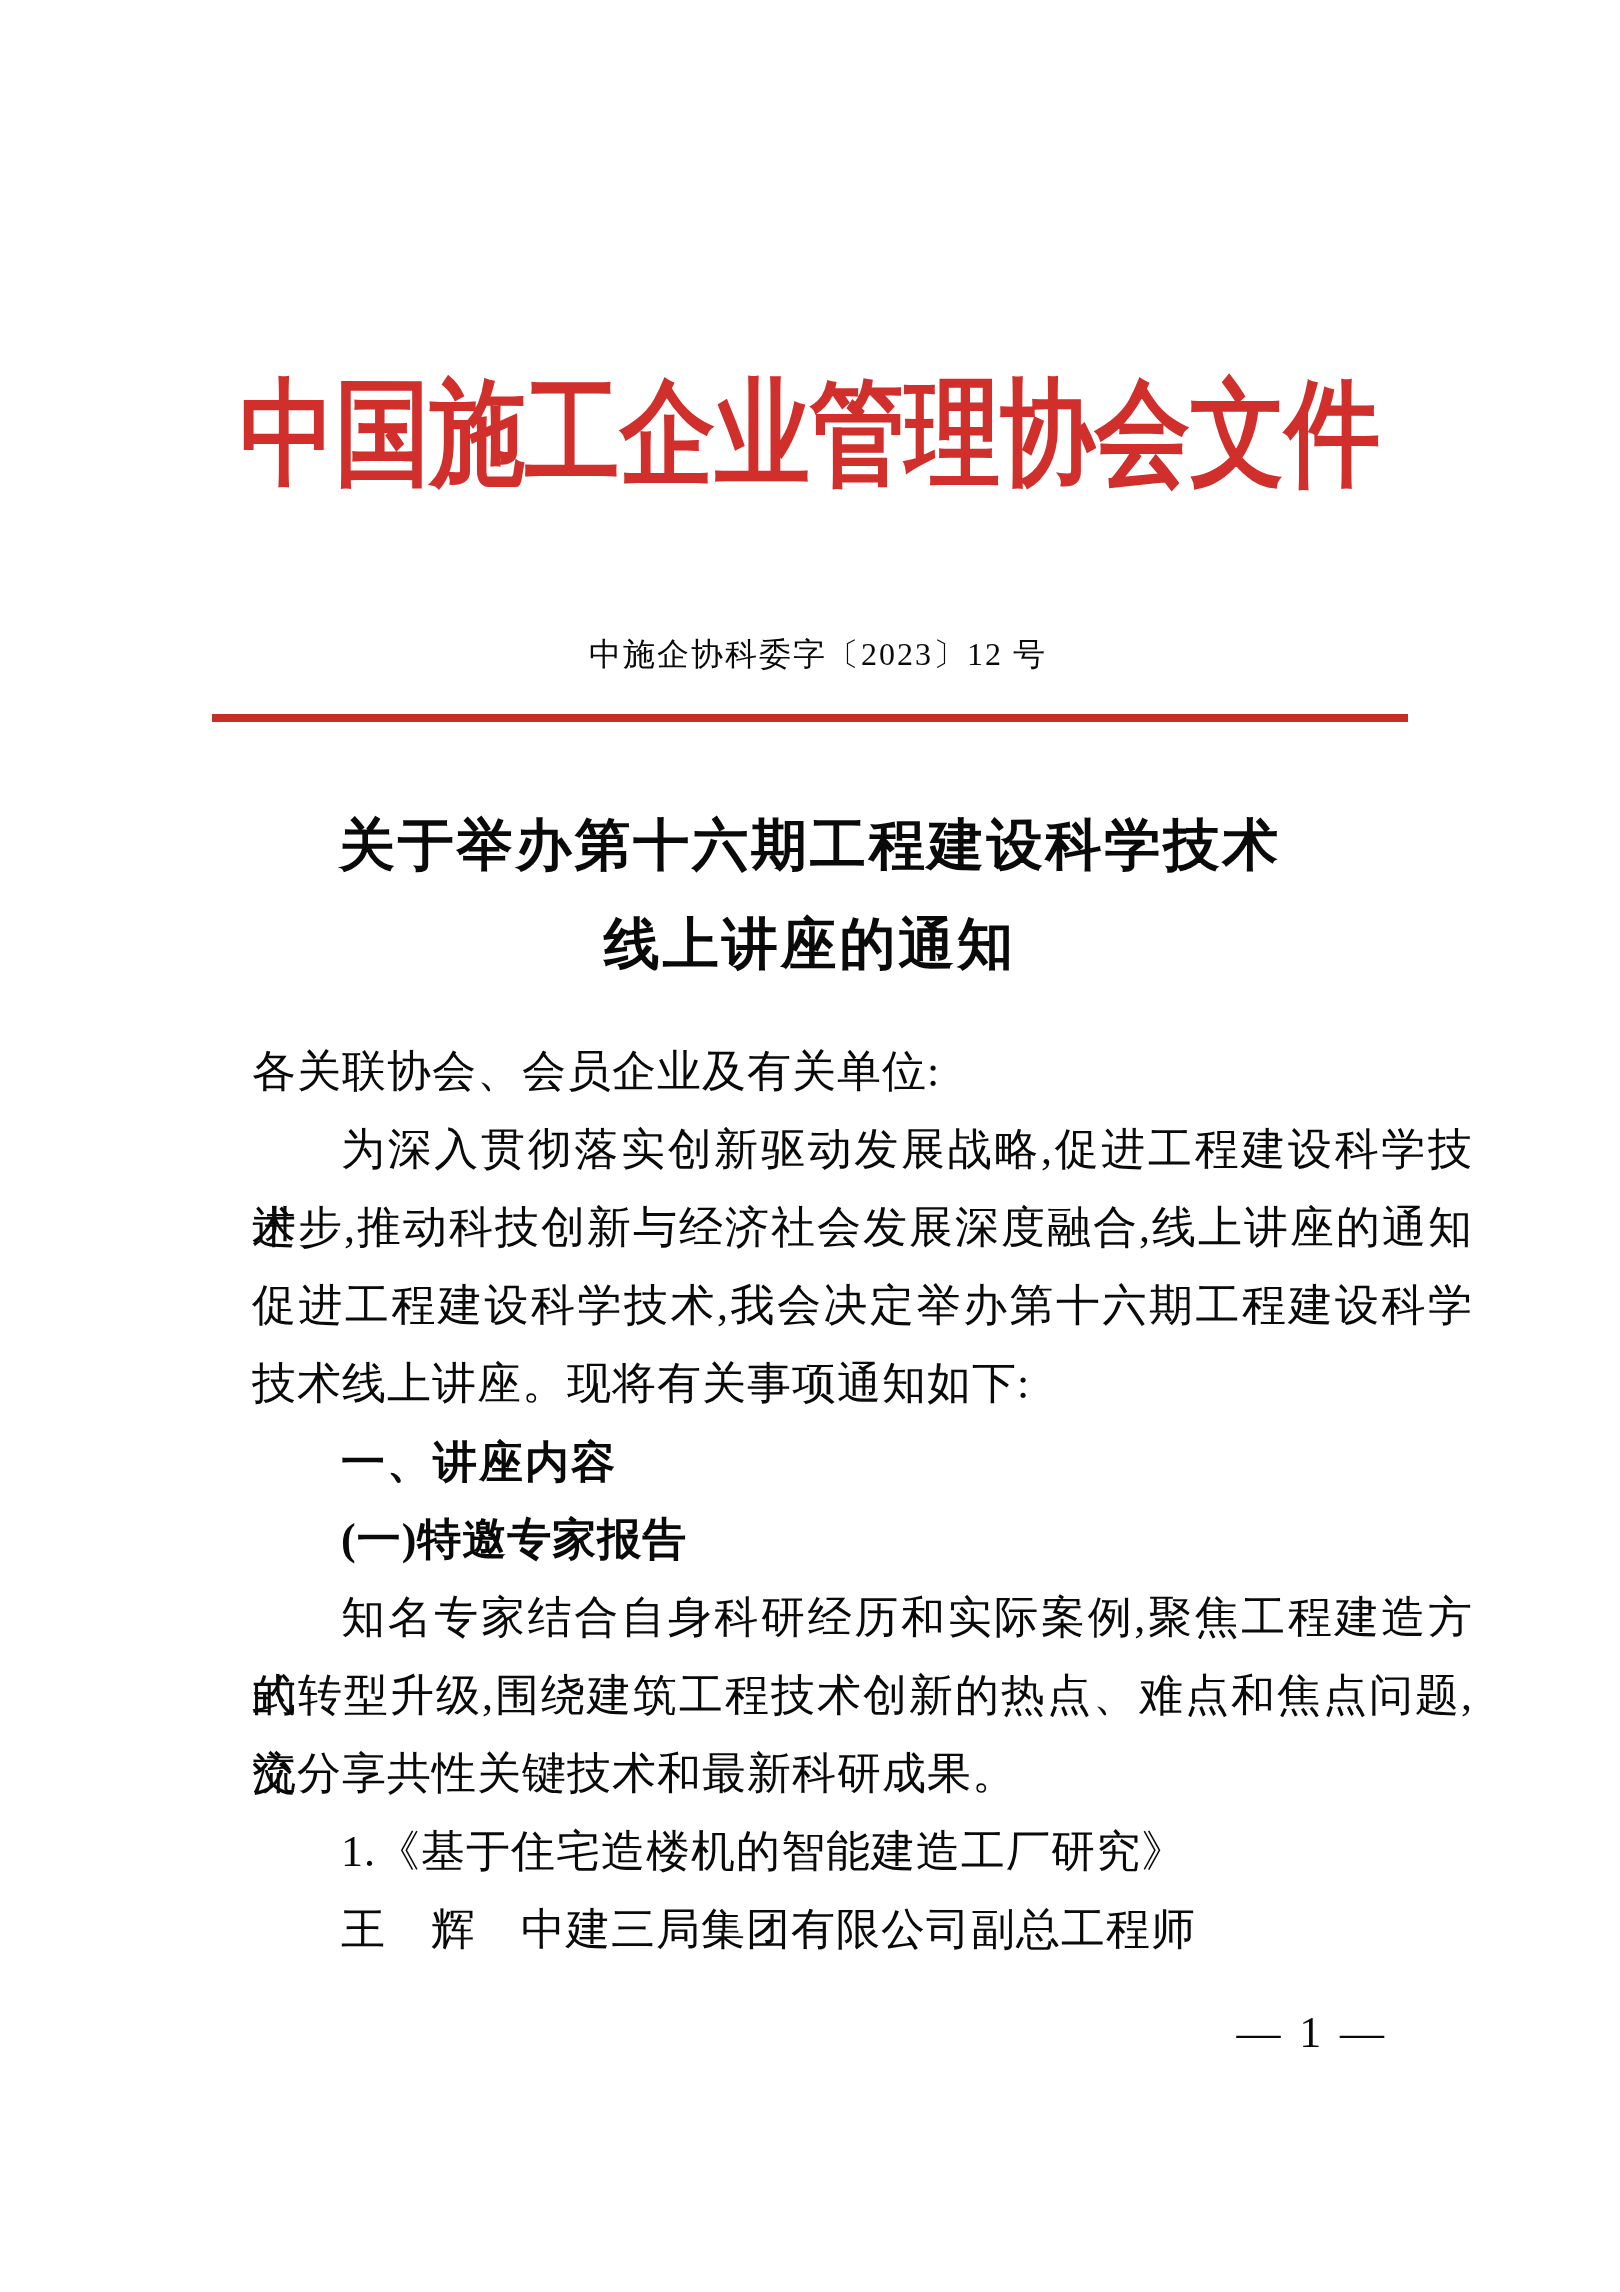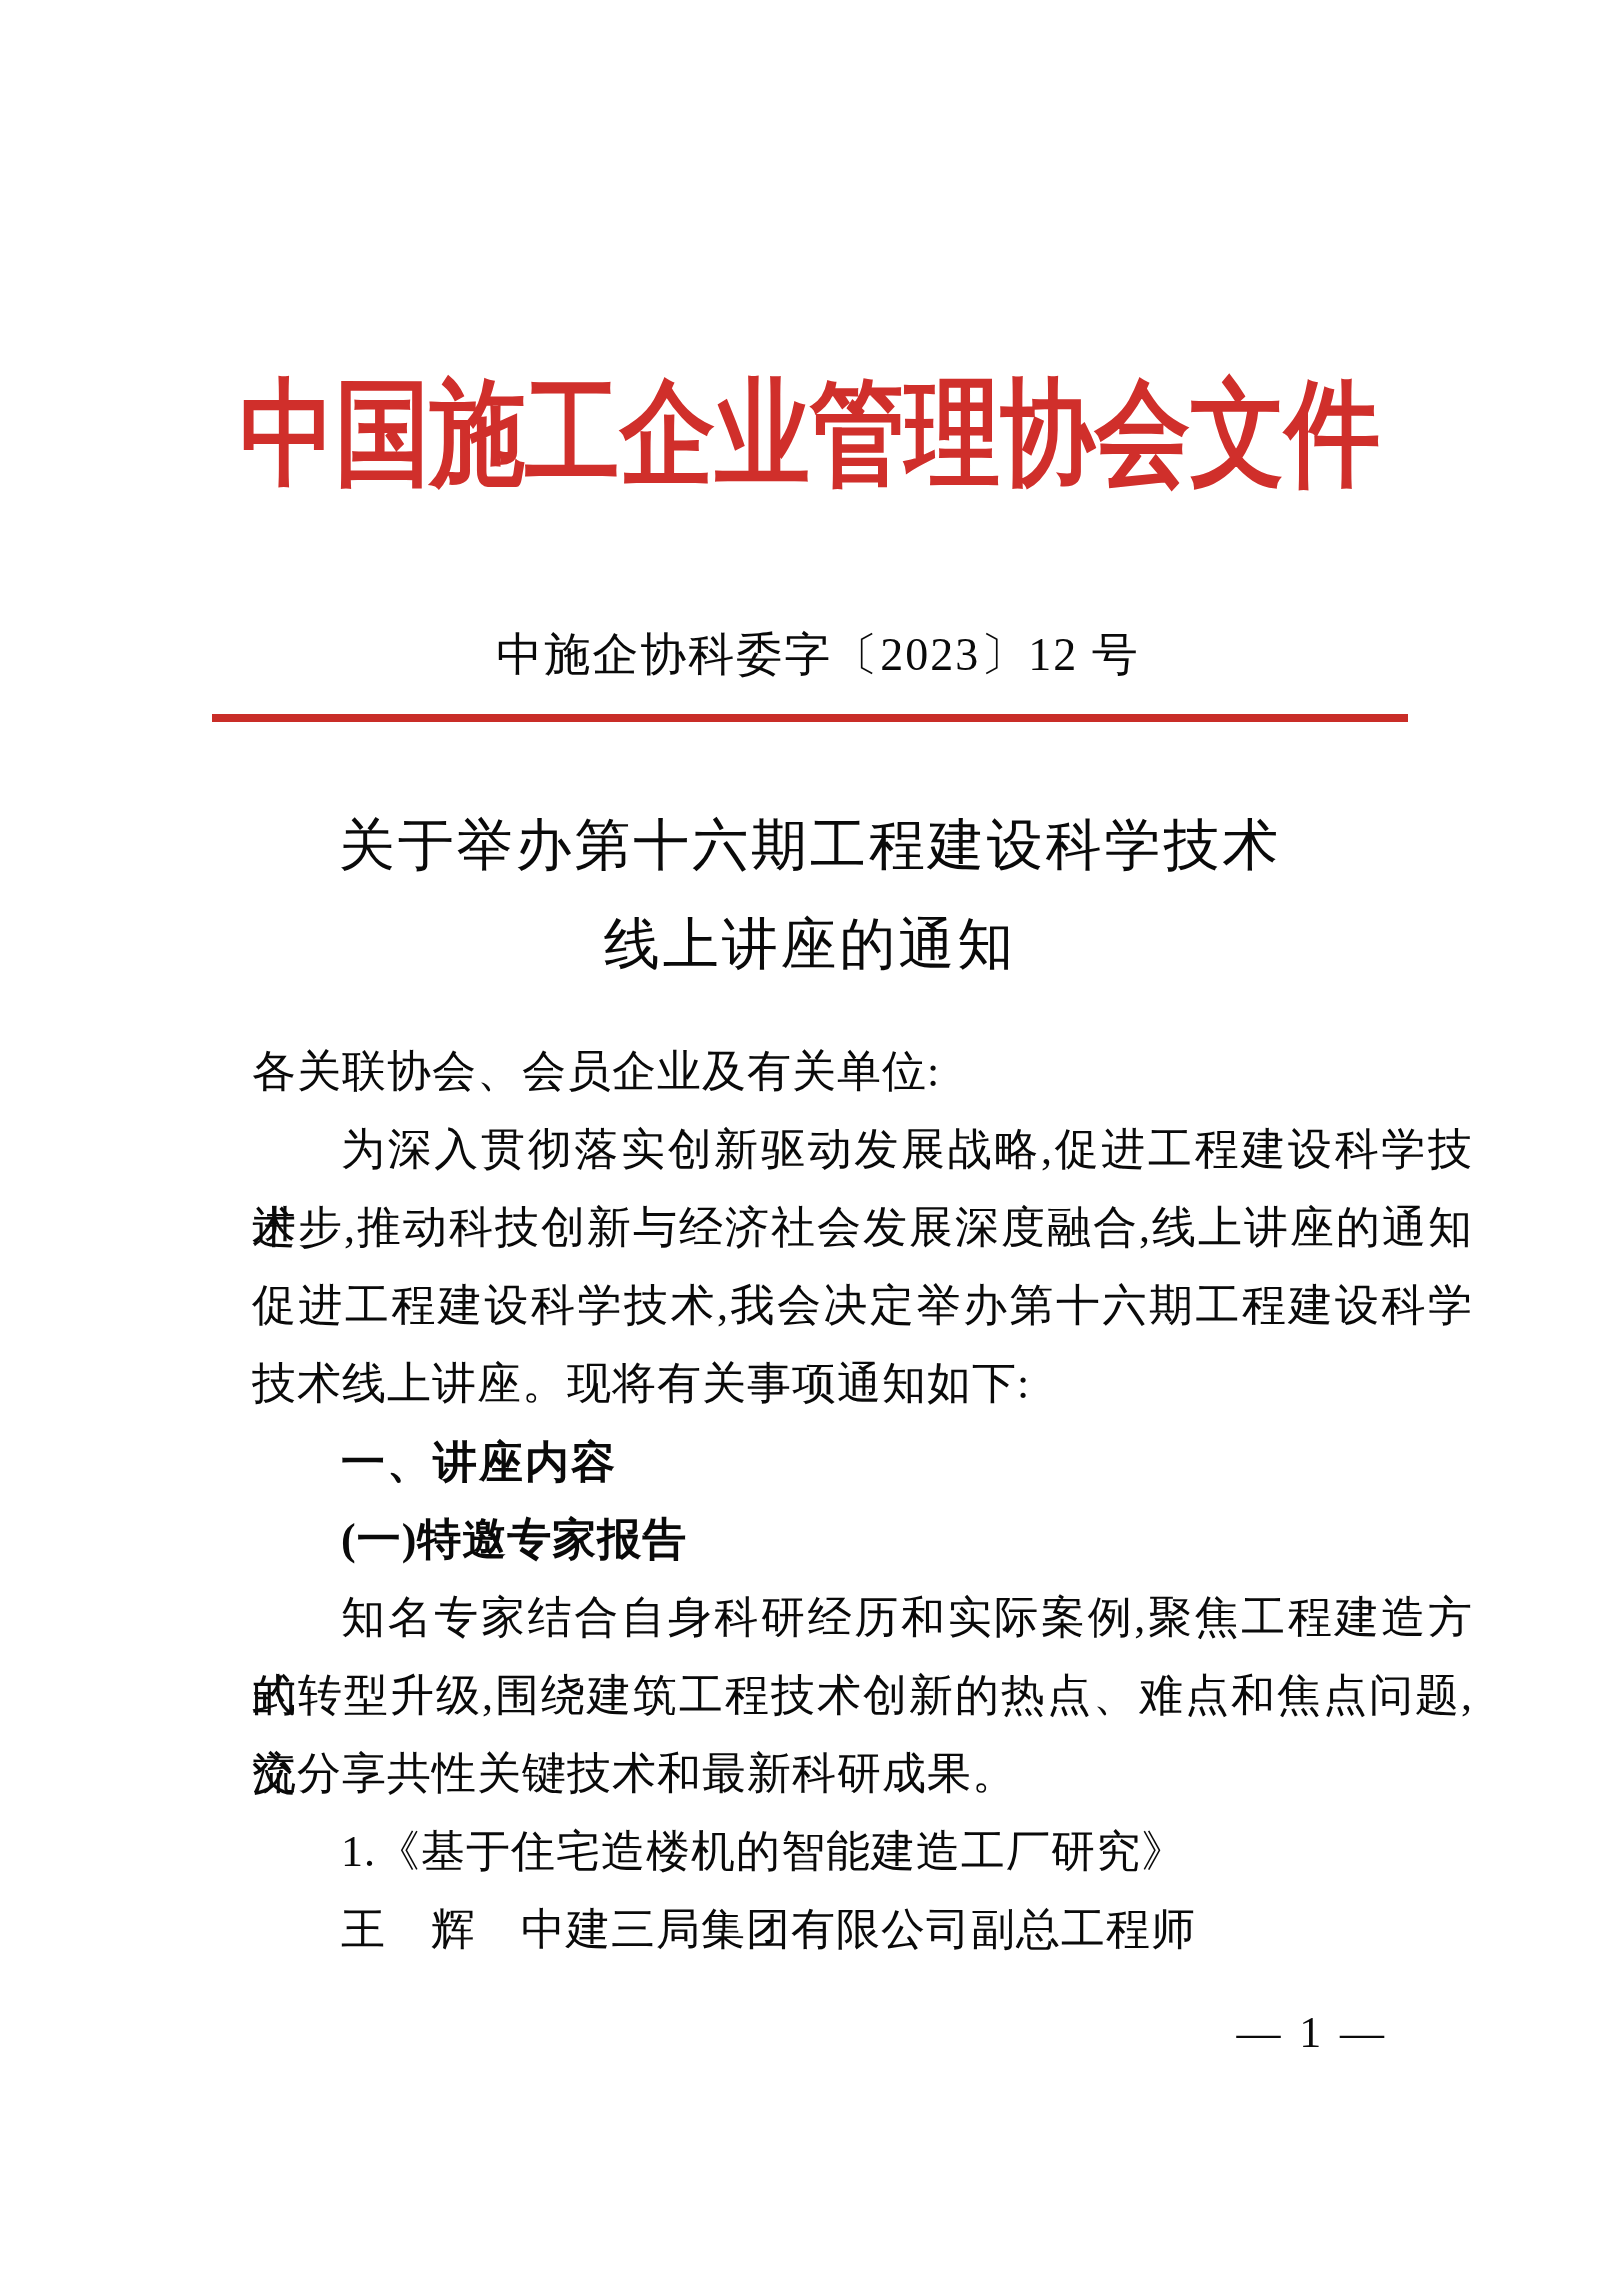--- a/index.html
+++ b/index.html
@@ -28,35 +28,35 @@
   .letterhead .stretch{
     display:inline-block;
     transform:scaleY(1.22);
     transform-origin:50% 45%;
     letter-spacing:0px;
   }
   
   .doc-number{
     position:absolute;top:627px;left:16px;right:0;
     text-align:center;
-    font-size:46px;
+    font-size:32px;
     line-height:55px;
     letter-spacing:2px;
   }
   
   .red-rule{
     position:absolute;top:714px;left:212px;
     width:1196px;height:7.8px;
     background:var(--red-rule);
   }
   
   .doc-title{
     position:absolute;top:796px;left:0;right:0;
     text-align:center;
-    font-weight:normal;
+    font-weight:bold;
     font-size:56px;
     line-height:99px;
     letter-spacing:2.9px;
   }
   
   .body-block{
     position:absolute;top:1033px;left:211px;
     width:1221px;
     font-size:44px;
     letter-spacing:1px;

